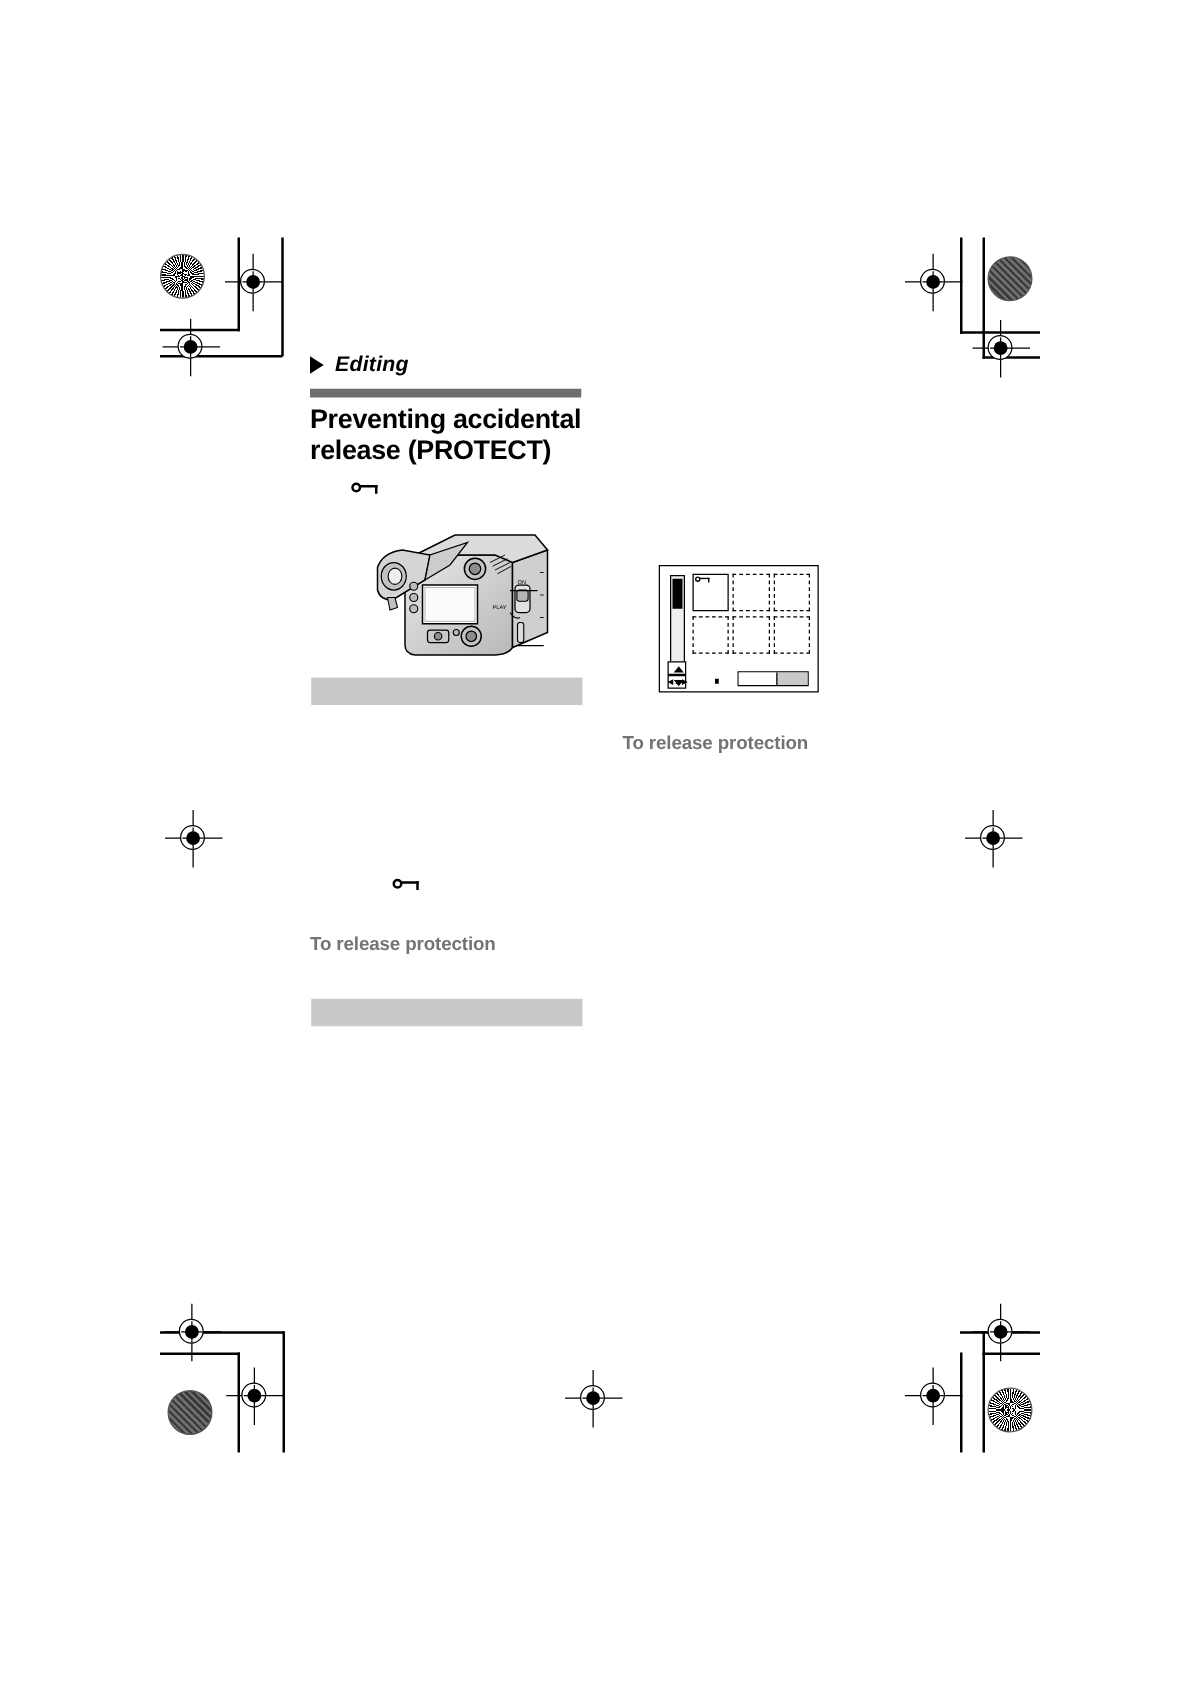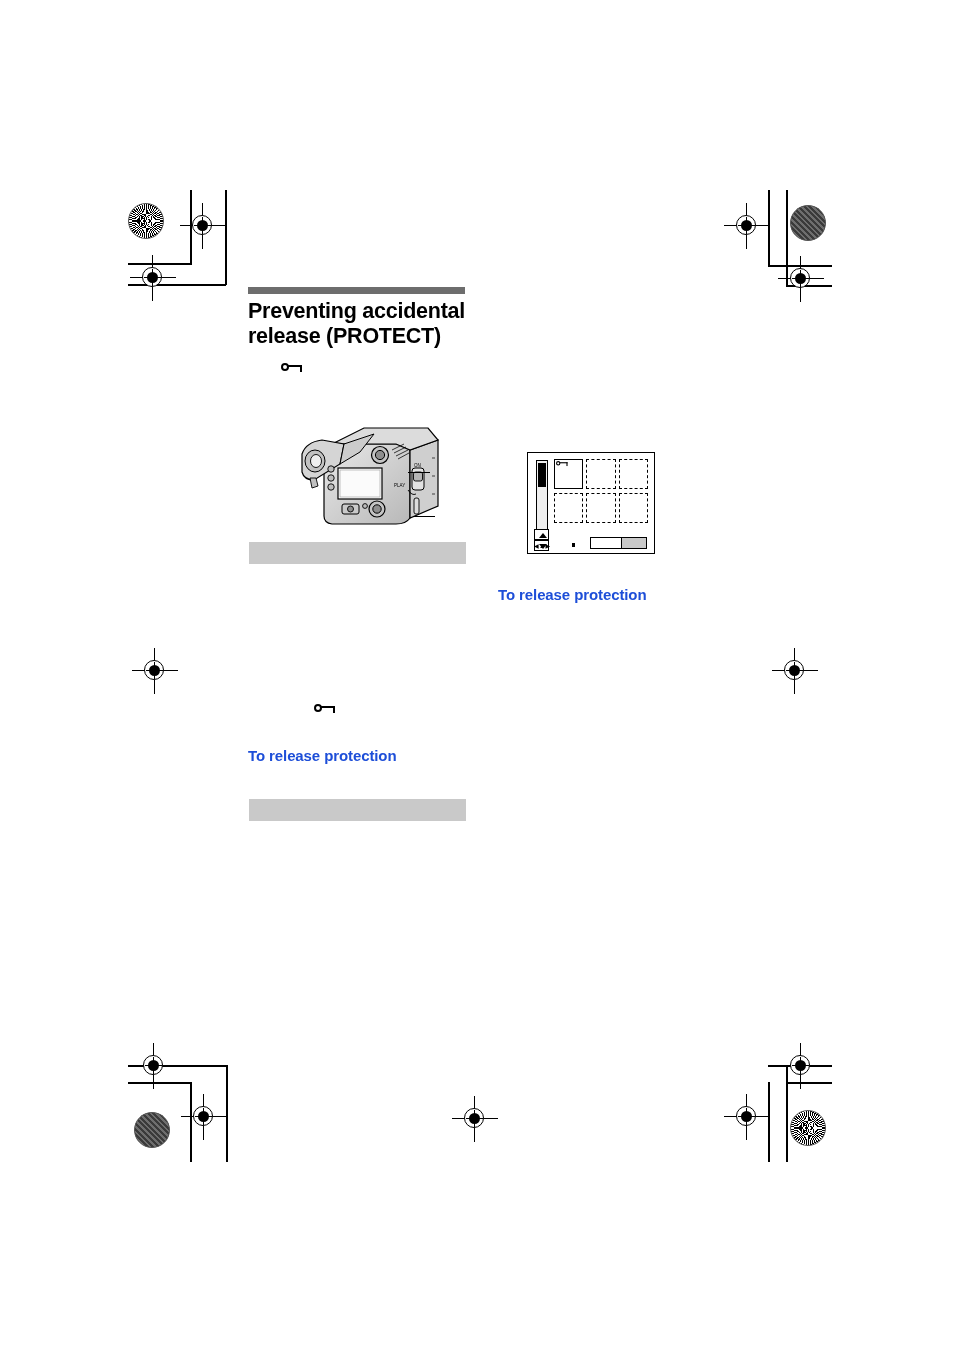--- a/index.html
+++ b/index.html
@@ -163,21 +163,21 @@
     background: #c9c9c9;
     width: 217px;
     height: 22px;
   }
 
   h2.subhead {
     margin: 0;
     font-size: 15px;
     font-weight: bold;
     letter-spacing: -0.1px;
-    color: #1d4ed8;
+    color: #737373;
   }
 
   
   .cam-wrap {
     position: absolute;
     left: 288px;
     top: 420px;
     width: 180px;
     height: 115px;
   }
@@ -395,20 +395,24 @@
     <div class="h"></div>
       <div class="v"></div>
       <div class="ring"></div>
       <div class="dot"></div>
     <div class="cin h"></div>
       <div class="cin v"></div>
   </div>
 
   <div class="content">
 
+    <div class="sec-head">
+      <span class="tri"></span>
+      <span class="lbl">Editing</span>
+    </div>
 
     <div class="head-bar"></div>
 
     <h1 class="title">Preventing accidental release (PROTECT)</h1>
 
     <div class="key-line">
       <span class="key-icon">
         <span class="ring"></span><span class="shaft"></span><span class="tooth"></span>
       </span>
     </div>

